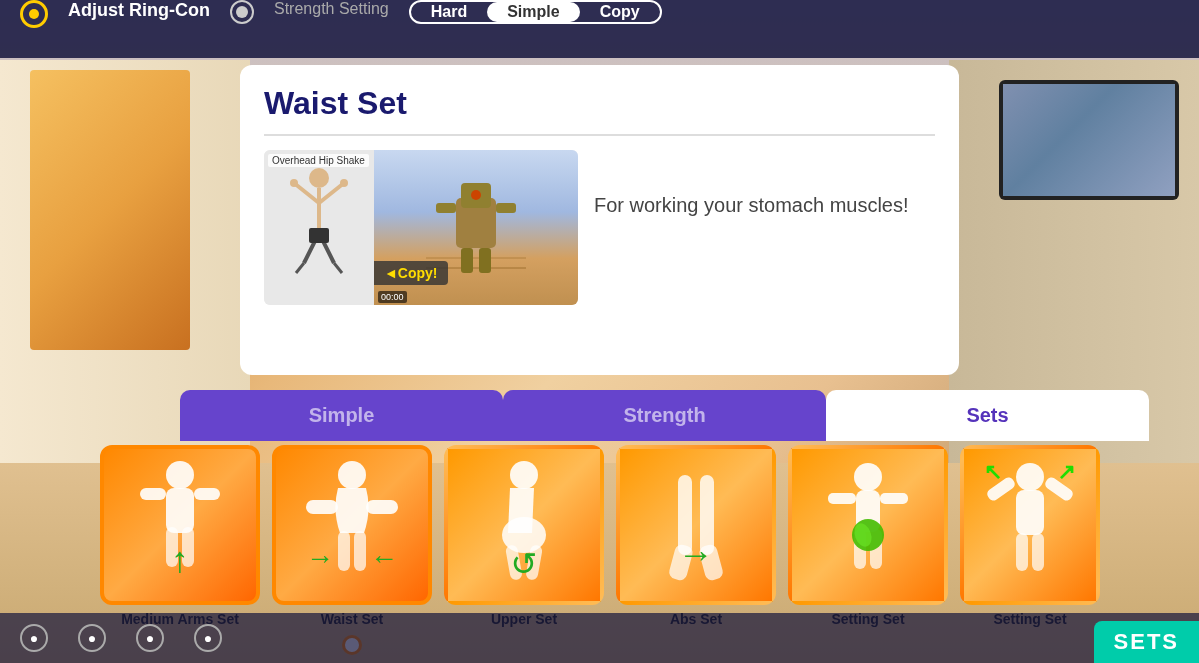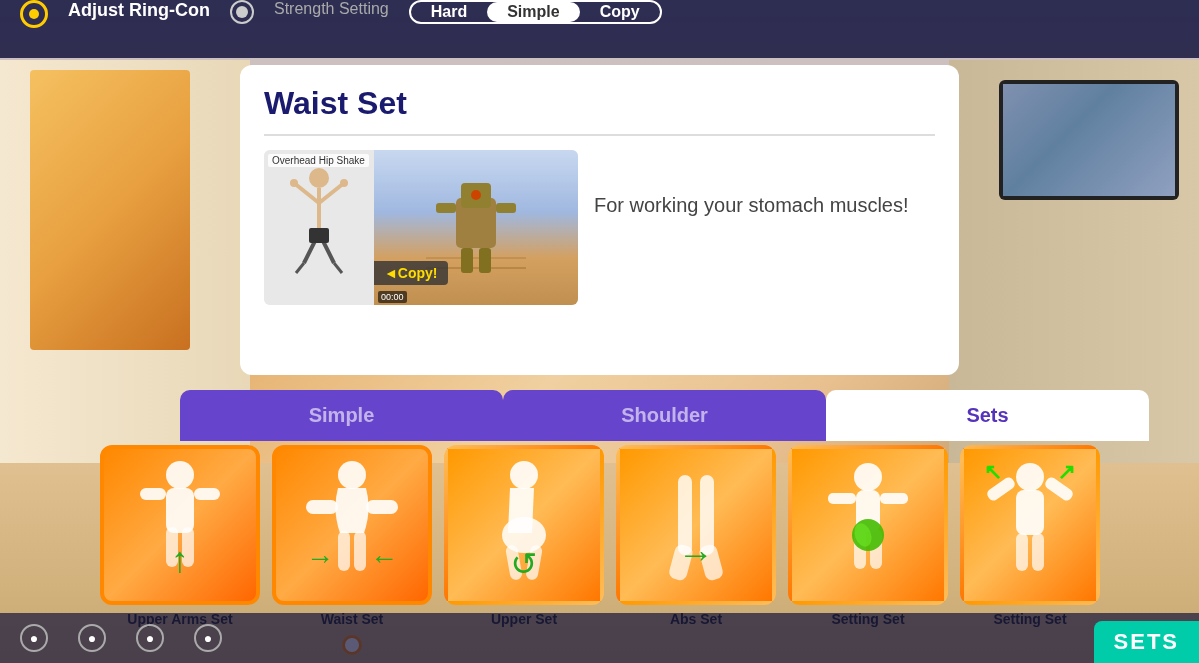--- a/index.html
+++ b/index.html
@@ -561,21 +561,21 @@
         <div class="preview-time">00:00</div>
       </div>
     </div>
 
     <div class="panel-description">For working your stomach muscles!</div>
   </div>
 </div>
 
 <div class="category-tabs">
   <div class="cat-tab inactive">Simple</div>
-  <div class="cat-tab inactive">Shoulder</div>
+  <div class="cat-tab inactive">Strength</div>
   <div class="cat-tab active">Sets</div>
 </div>
 
 <div class="sets-grid">
 
   <div class="set-card selected">
     <div class="set-card-img card-bg-arms">
       <div class="card-figure">
         <svg width="120" height="140" viewBox="0 0 120 140">
 
@@ -585,21 +585,21 @@
           <rect x="20" y="33" width="26" height="12" fill="white" opacity="0.9" rx="6"></rect>
           <rect x="74" y="33" width="26" height="12" fill="white" opacity="0.9" rx="6"></rect>
 
           <rect x="46" y="72" width="12" height="40" fill="white" opacity="0.7" rx="6"></rect>
           <rect x="62" y="72" width="12" height="40" fill="white" opacity="0.7" rx="6"></rect>
         </svg>
 
         <span class="arrow-up">↑</span>
       </div>
     </div>
-    <div class="set-card-label">Upper Arms Set</div>
+    <div class="set-card-label">Medium Arms Set</div>
   </div>
 
   <div class="set-card selected" style="position:relative;">
     <div class="set-card-img card-bg-waist">
       <div class="card-figure">
         <svg width="120" height="140" viewBox="0 0 120 140">
           <circle cx="60" cy="20" r="14" fill="white" opacity="0.9"></circle>
 
           <path d="M 46 33 Q 40 55 48 78 L 72 78 Q 80 55 74 33 Z" fill="white" opacity="0.9"></path>
 

